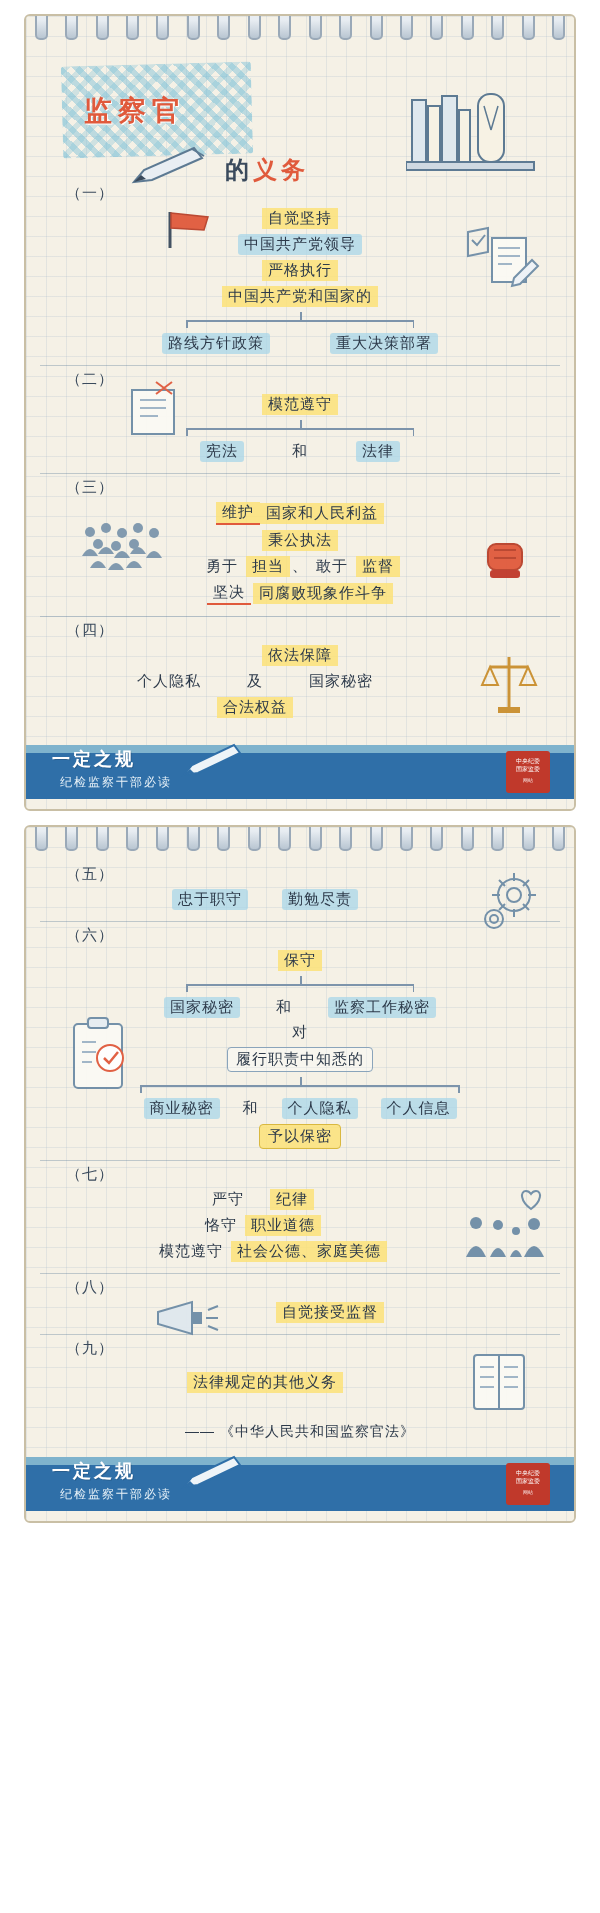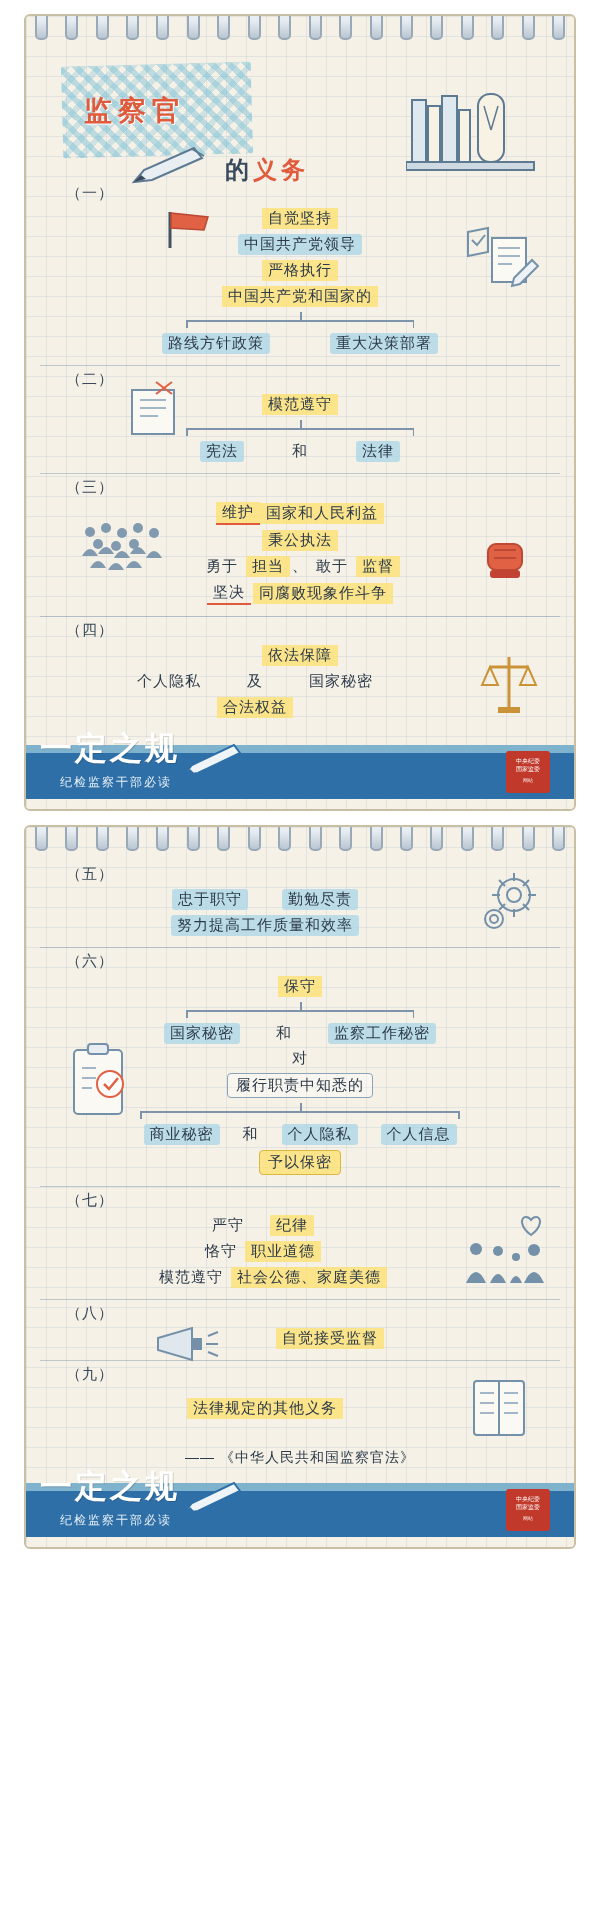--- a/index.html
+++ b/index.html
@@ -212,23 +212,23 @@
   .footer-band2 {
     position: absolute;
     left: -14px;
     right: -14px;
     bottom: 46px;
     height: 8px;
     background: #7fb3cd;
   }
   .footer-title {
     position: absolute;
-    left: 0;
+    left: 12px;
     bottom: 28px;
-    font-size: 32px;
+    font-size: 18px;
     font-weight: bold;
     color: #ffffff;
     letter-spacing: 3px;
     font-family: Liberation Sans, sans-serif;
     text-shadow: 1px 1px 0 rgba(0,0,0,0.15);
     z-index: 3;
   }
   .footer-sub {
     position: absolute;
     left: 20px;
@@ -502,23 +502,20 @@
             <circle cx="40" cy="28" r="7"></circle>
             <path d="M40 6 v8 M40 42 v8 M18 28 h8 M54 28 h8 M25 13 l6 6 M49 37 l6 6 M55 13 l-6 6 M31 37 l-6 6"></path>
             <circle cx="20" cy="52" r="9"></circle>
             <circle cx="20" cy="52" r="4"></circle>
           </g>
         </svg>
         <div class="row" style="gap:34px; padding-right:70px;">
           <span class="chip hl-blue">忠于职守</span>
           <span class="chip hl-blue">勤勉尽责</span>
         </div>
-        <div class="row" style="padding-right:70px;">
-          <span class="chip hl-blue">努力提高工作质量和效率</span>
-        </div>
       </div>
 
       <div class="sec">
         <span class="sec-num">（六）</span>
         <svg class="deco" style="left:26px; top:94px; width:72px; height:86px;" viewBox="0 0 72 86">
           <rect x="8" y="8" width="48" height="64" rx="4" fill="#fbfaf4" stroke="#6e8ca6" stroke-width="2"></rect>
           <rect x="22" y="2" width="20" height="10" rx="3" fill="#e7edf2" stroke="#6e8ca6" stroke-width="2"></rect>
           <path d="M16 26 h14 M16 36 h14 M16 46 h10" stroke="#9db3c6" stroke-width="2"></path>
           <circle cx="44" cy="42" r="13" fill="#fff" stroke="#e05a3c" stroke-width="2"></circle>
           <path d="M38 42 l5 5 l9 -11" fill="none" stroke="#e05a3c" stroke-width="2.5"></path>

